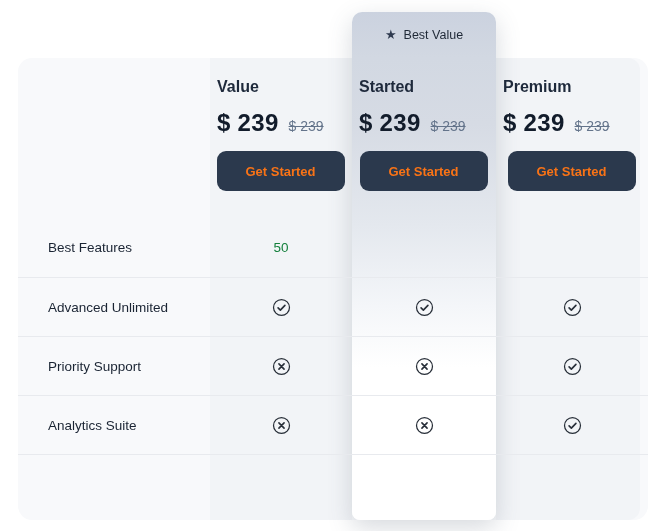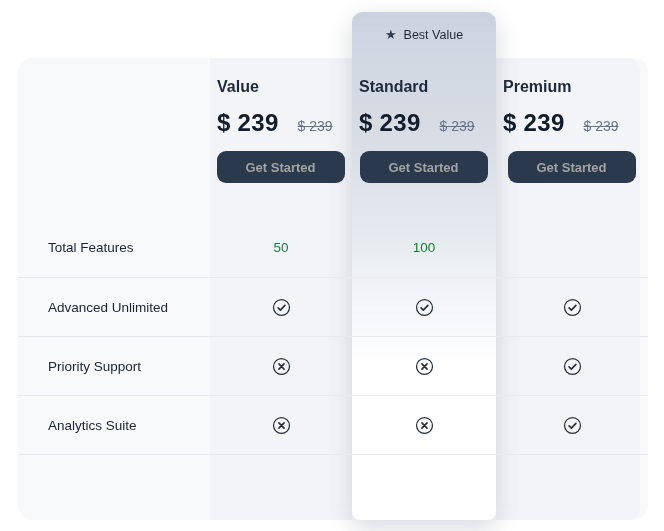--- a/index.html
+++ b/index.html
@@ -89,43 +89,43 @@
   .plan-name {
     font-size: 16px;
     font-weight: 600;
     color: #1e293b;
     line-height: 1.2;
   }
   .price-line {
     margin-top: 13px;
     display: flex;
     align-items: baseline;
-    gap: 19px;
+    gap: 10px;
     white-space: nowrap;
   }
   .price-current {
     font-size: 24px;
     font-weight: 700;
     color: #121c2b;
     letter-spacing: 0.3px;
   }
   .price-old {
     font-size: 14px;
     color: #64748b;
     text-decoration: line-through;
   }
   .cta-button {
     margin-top: 14px;
     align-self: center;
     width: 128px;
-    height: 32px;
+    height: 40px;
     border: none;
     border-radius: 9px;
     background: #2b394d;
-    color: #a3a3a3;
+    color: #f97316;
     font-family: inherit;
     font-size: 13px;
     font-weight: 600;
     cursor: pointer;
   }
   .cell {
     display: flex;
     align-items: center;
     justify-content: center;
   }
@@ -170,45 +170,42 @@
       <div class="plan-header">
         <span class="plan-name">Value</span>
         <div class="price-line">
           <span class="price-current">$ 239</span>
           <span class="price-old">$ 239</span>
         </div>
         <button class="cta-button">Get Started</button>
       </div>
 
       <div class="plan-header">
-        <span class="plan-name">Standard</span>
+        <span class="plan-name">Started</span>
         <div class="price-line">
           <span class="price-current">$ 239</span>
           <span class="price-old">$ 239</span>
         </div>
         <button class="cta-button">Get Started</button>
       </div>
 
       <div class="plan-header">
         <span class="plan-name">Premium</span>
         <div class="price-line">
           <span class="price-current">$ 239</span>
           <span class="price-old">$ 239</span>
         </div>
         <button class="cta-button">Get Started</button>
       </div>
     </div>
 
     <div class="g-row feature-row first">
-      <div class="cell label-cell">Total Features</div>
+      <div class="cell label-cell">Best Features</div>
       <div class="cell">
           <span class="value-text">50</span>
-        </div>
-      <div class="cell">
-          <span class="value-text">100</span>
         </div>
     </div>
 
     <div class="g-row feature-row">
       <div class="cell label-cell">Advanced Unlimited</div>
       <div class="cell">
           <span class="feat-icon">
             <svg viewBox="0 0 20 20" width="19" height="19">
               <circle cx="10" cy="10" r="8.4" fill="none" stroke="currentColor" stroke-width="1.3"></circle>
               <path d="M6.4 10.4l2.4 2.4 4.8-5" fill="none" stroke="currentColor" stroke-width="1.7" stroke-linecap="round" stroke-linejoin="round"></path>

